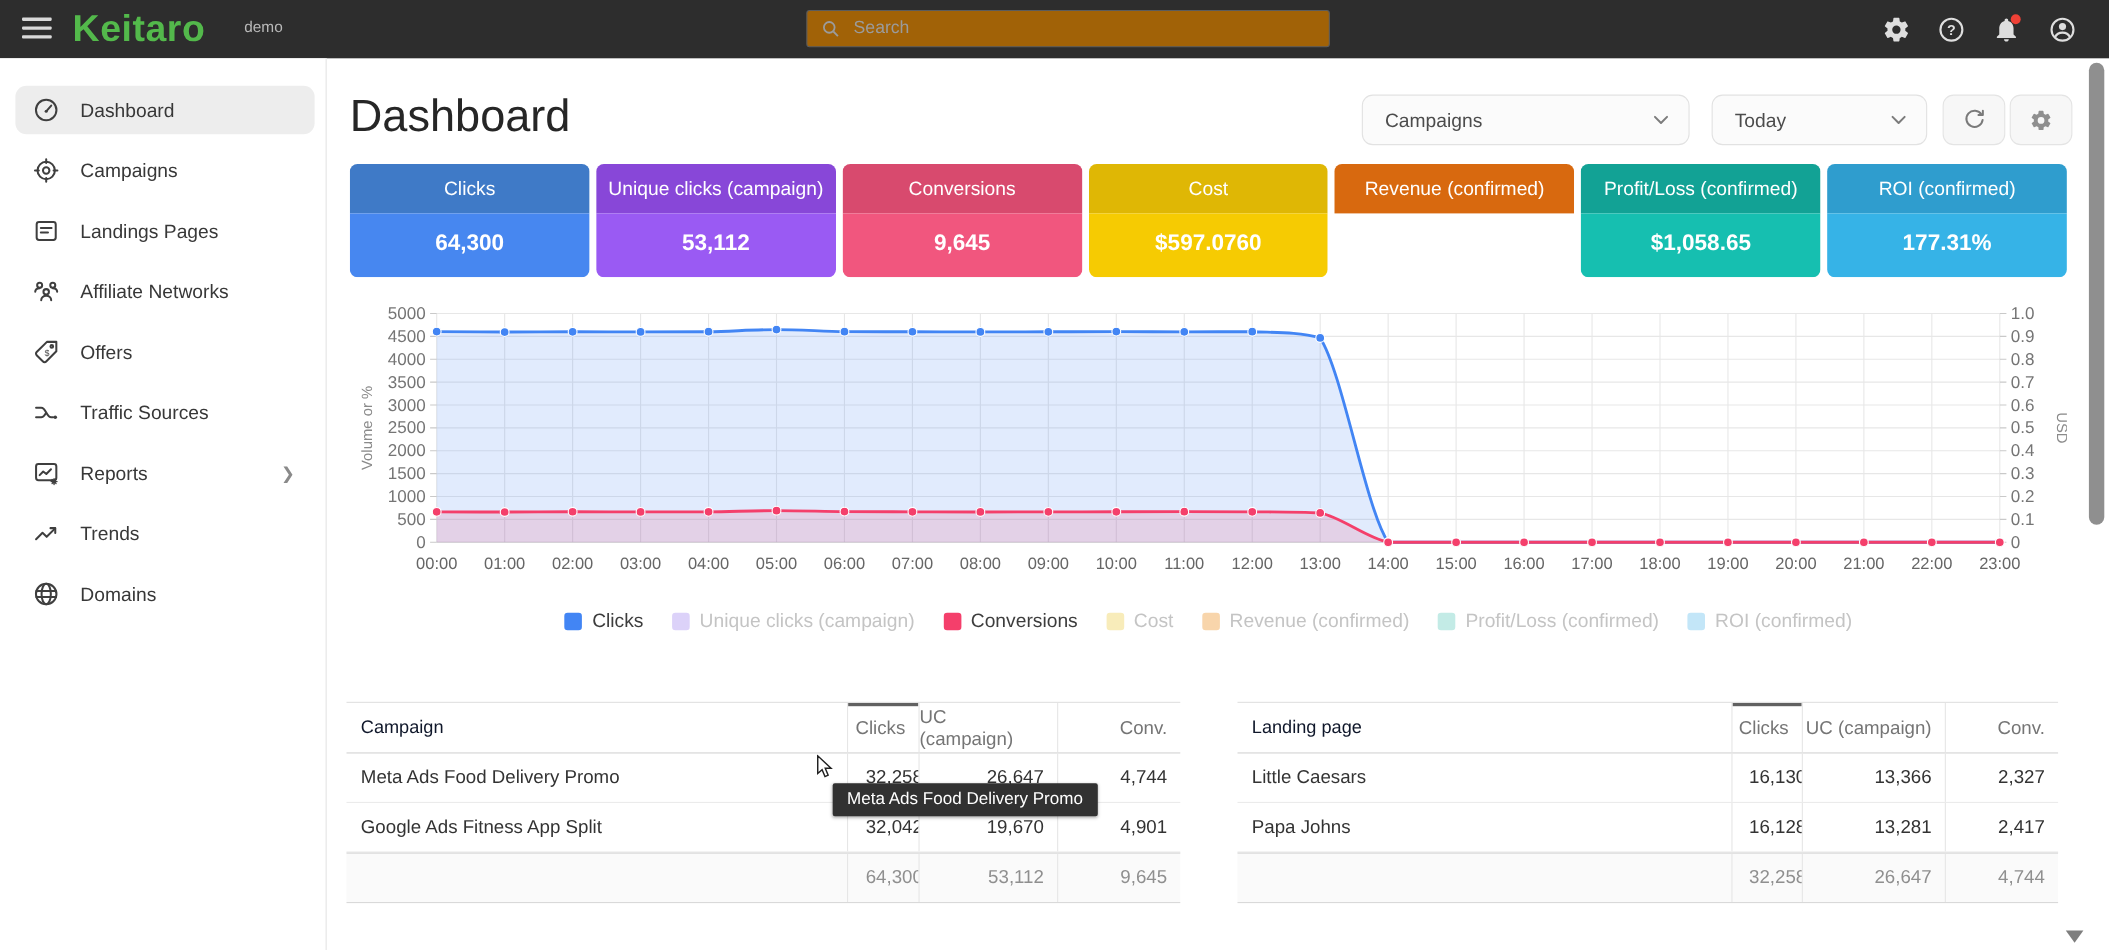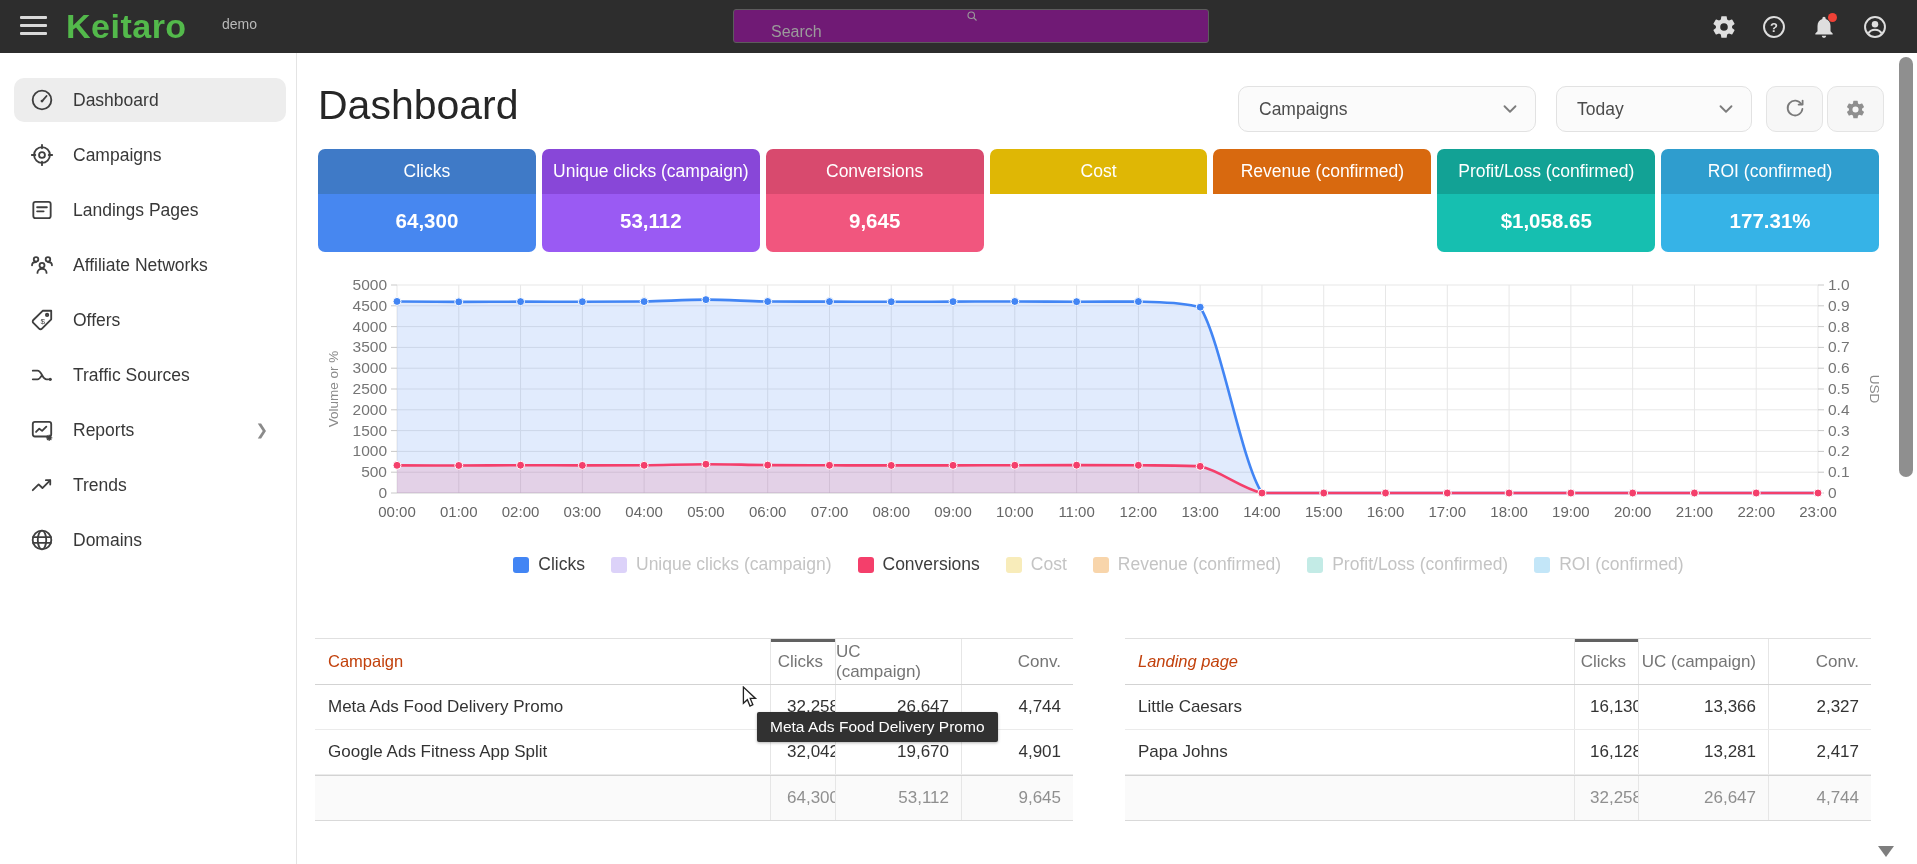--- a/index.html
+++ b/index.html
@@ -3,22 +3,22 @@
 <meta charset="utf-8">
 <style>
   html,body{margin:0;padding:0;width:1917px;height:864px;overflow:hidden;background:#fff;
     font-family:"Liberation Sans",sans-serif;-webkit-font-smoothing:antialiased;}
   
   #topbar{position:absolute;left:0;top:0;width:1917px;height:53px;background:#2d2d2d;padding-left:16px;}
   #hamburger{position:absolute;left:20px;top:16px;width:27px;height:21px;cursor:pointer;}
   #hamburger div{height:3px;background:#d9d9d9;border-radius:1px;margin-bottom:5px;}
   #logo{position:absolute;left:66px;top:7px;font-size:34px;font-weight:800;color:#53b94b;letter-spacing:.5px;}
   #logo-suffix{position:absolute;left:222px;top:16px;font-size:14px;color:#b9b9b9;}
-  #searchbox{position:absolute;left:733px;top:9px;width:476px;height:34px;background:#701a75;
-    border:1px solid #5c5c5c;border-radius:3px;box-sizing:border-box;display:flex;align-items:center;flex-direction:column;}
+  #searchbox{position:absolute;left:733px;top:9px;width:476px;height:34px;background:#a16207;
+    border:1px solid #5c5c5c;border-radius:3px;box-sizing:border-box;display:flex;align-items:center;}
   #searchbox input{background:transparent;border:none;outline:none;color:#e6e6e6;font-size:16px;
     font-family:"Liberation Sans",sans-serif;width:400px;}
   #searchbox input::placeholder{color:#9b9b9b;}
   .tb-icon{position:absolute;top:14px;width:26px;height:26px;cursor:pointer;}
   #bell-badge{position:absolute;right:0px;top:-1px;width:9px;height:9px;border-radius:50%;background:#ef4136;}
   
   #sidebar{position:absolute;left:0;top:53px;width:297px;height:811px;background:#fff;border-right:1px solid #e4e4e4;box-sizing:border-box;}
   .side-item{position:absolute;left:14px;width:272px;height:44px;border-radius:10px;display:flex;align-items:center;cursor:pointer;}
   .side-item.active{background:#ededed;}
   .side-item .icn{margin-left:15px;width:26px;height:26px;flex:none;}
@@ -45,21 +45,21 @@
   .lg-lb{font-size:17.5px;}
   
   .dtable{position:absolute;top:638px;border-top:1px solid #e0e0e0;border-bottom:1px solid #d9d9d9;box-sizing:border-box;}
   .trow{display:flex;box-sizing:border-box;}
   .trow.thead{height:46px;border-bottom:1px solid #d3d3d3;}
   .trow.tdata{height:45px;border-bottom:1px solid #ebebeb;}
   .trow.tdata:last-of-type{border-bottom:none;}
   .trow.tfoot{height:45px;border-top:1px solid #d3d3d3;background:#fafafa;}
   .tcell{box-sizing:border-box;display:flex;align-items:center;overflow:hidden;position:relative;}
   .tcell.name{padding-left:13px;font-size:17px;color:#333;}
-  .thead .tcell{font-size:16.5px;color:#c2410c;}
+  .thead .tcell{font-size:16.5px;color:#0f172a;}
   .tcell.num{justify-content:flex-end;padding-right:12px;font-size:17px;color:#333;border-left:1px solid #e6e6e6;}
   .thead .tcell.num{color:#757575;}
   .tfoot .tcell{color:#8f8f8f;}
   .tcell.clip span{display:inline-block;margin-right:-16px;white-space:nowrap;}
   .sortbar{position:absolute;top:0;left:0;right:0;height:3px;background:#616161;}
   
   #tooltip{position:absolute;left:757px;top:712px;background:#313131;color:#fff;font-size:15.5px;
     padding:6px 13px;border-radius:2px;white-space:nowrap;z-index:30;box-shadow:0 1px 3px rgba(0,0,0,.3);}
   #cursor{position:absolute;left:740px;top:686px;z-index:31;}
   
@@ -220,20 +220,21 @@
     <div class="card">
       <div class="c-head" style="background: rgb(136, 71, 216);">Unique clicks (campaign)</div>
       <div class="c-val" style="background: rgb(154, 90, 243);">53,112</div>
     </div>
     <div class="card">
       <div class="c-head" style="background: rgb(216, 74, 110);">Conversions</div>
       <div class="c-val" style="background: rgb(241, 86, 126);">9,645</div>
     </div>
     <div class="card">
       <div class="c-head" style="background: rgb(223, 183, 5);">Cost</div>
+      <div class="c-val" style="background: rgb(246, 203, 2);">$597.0760</div>
     </div>
     <div class="card">
       <div class="c-head" style="background: rgb(216, 105, 15);">Revenue (confirmed)</div>
     </div>
     <div class="card">
       <div class="c-head" style="background: rgb(18, 162, 149);">Profit/Loss (confirmed)</div>
       <div class="c-val" style="background: rgb(22, 191, 176);">$1,058.65</div>
     </div>
     <div class="card">
       <div class="c-head" style="background: rgb(47, 157, 206);">ROI (confirmed)</div>
@@ -485,21 +486,21 @@
       <div class="tcell num" style="width: 126px;">
         <span>53,112</span>
       </div>
       <div class="tcell num" style="width: 112px;">
         <span>9,645</span>
       </div>
     </div>
   </div>
 <div class="dtable" id="table-landings" style="left:1125px;width:746px">
     <div class="trow thead">
-      <div class="tcell name" style="width: 449px; font-style: italic;">
+      <div class="tcell name" style="width: 449px;">
         <span>Landing page</span>
       </div>
       <div class="tcell num" style="width: 64px;">
         <span>Clicks</span>
         <div class="sortbar"></div>
       </div>
       <div class="tcell num" style="width: 130px;">
         <span>UC (campaign)</span>
       </div>
       <div class="tcell num" style="width: 103px;">

